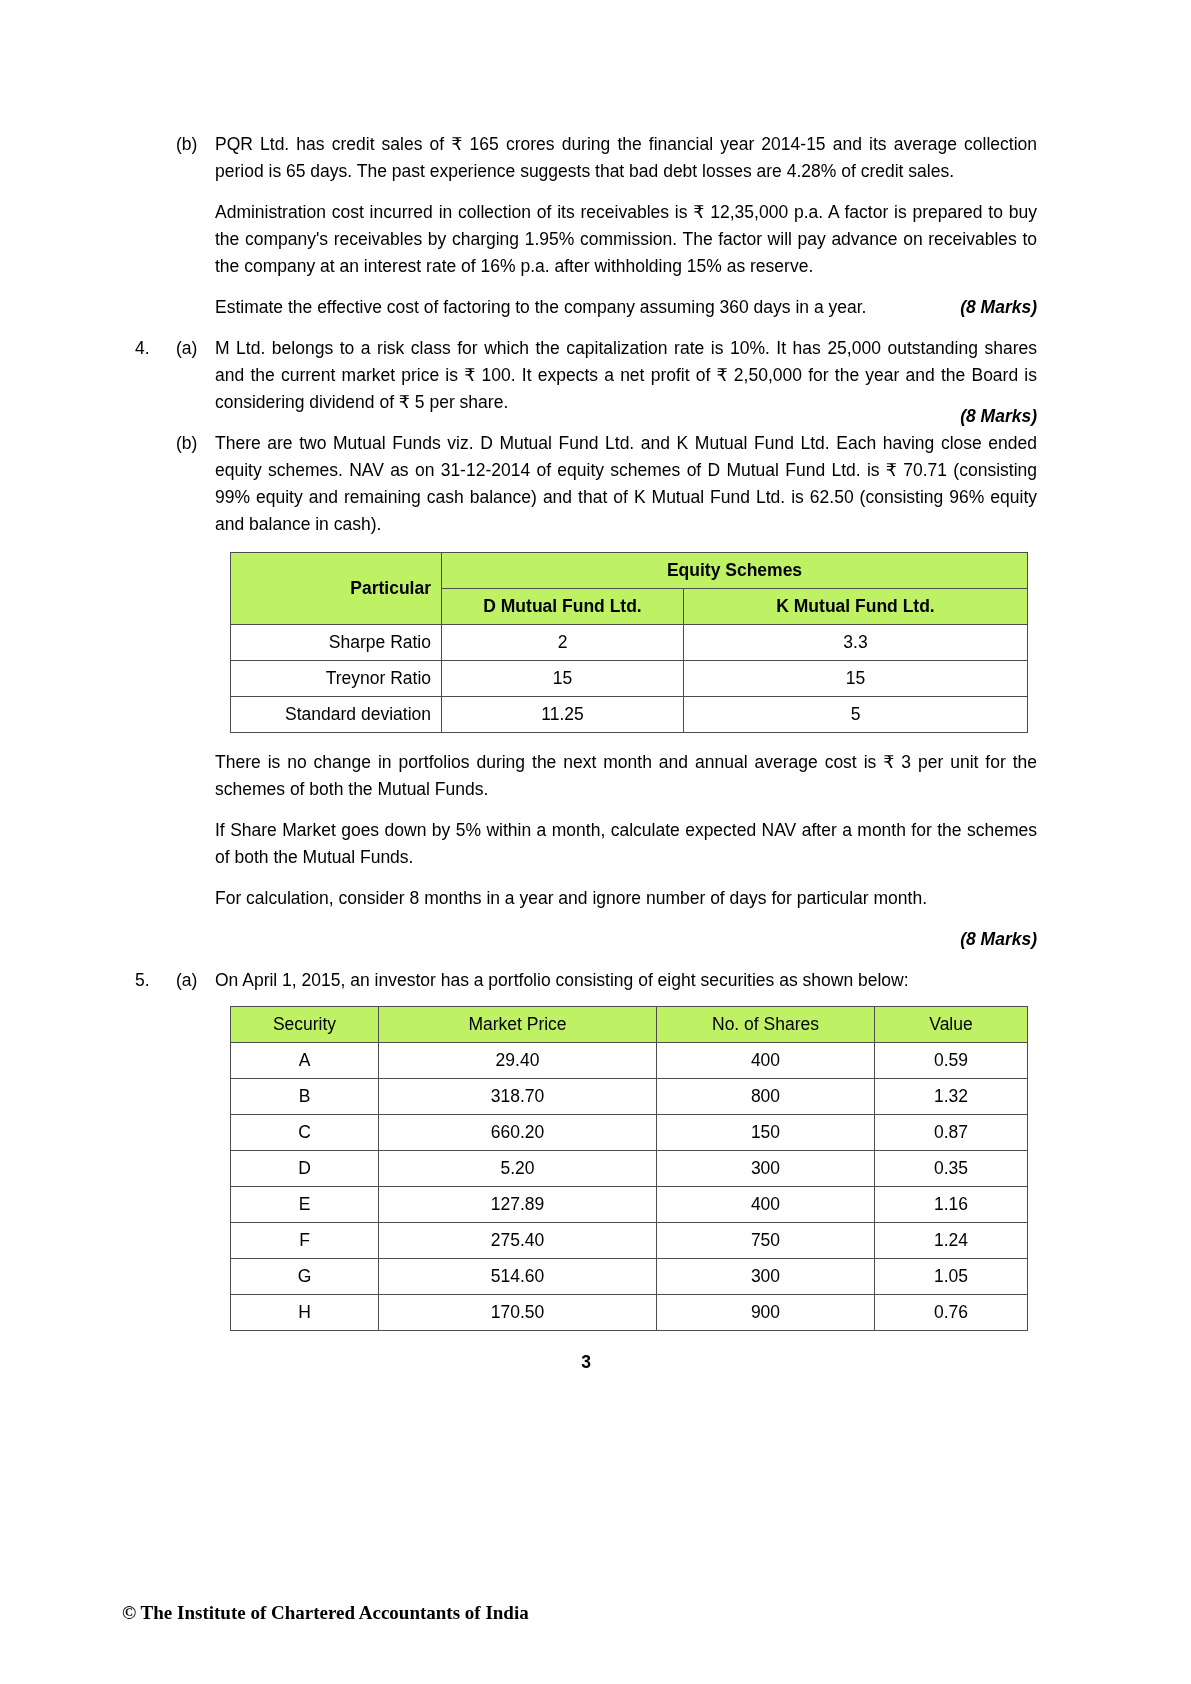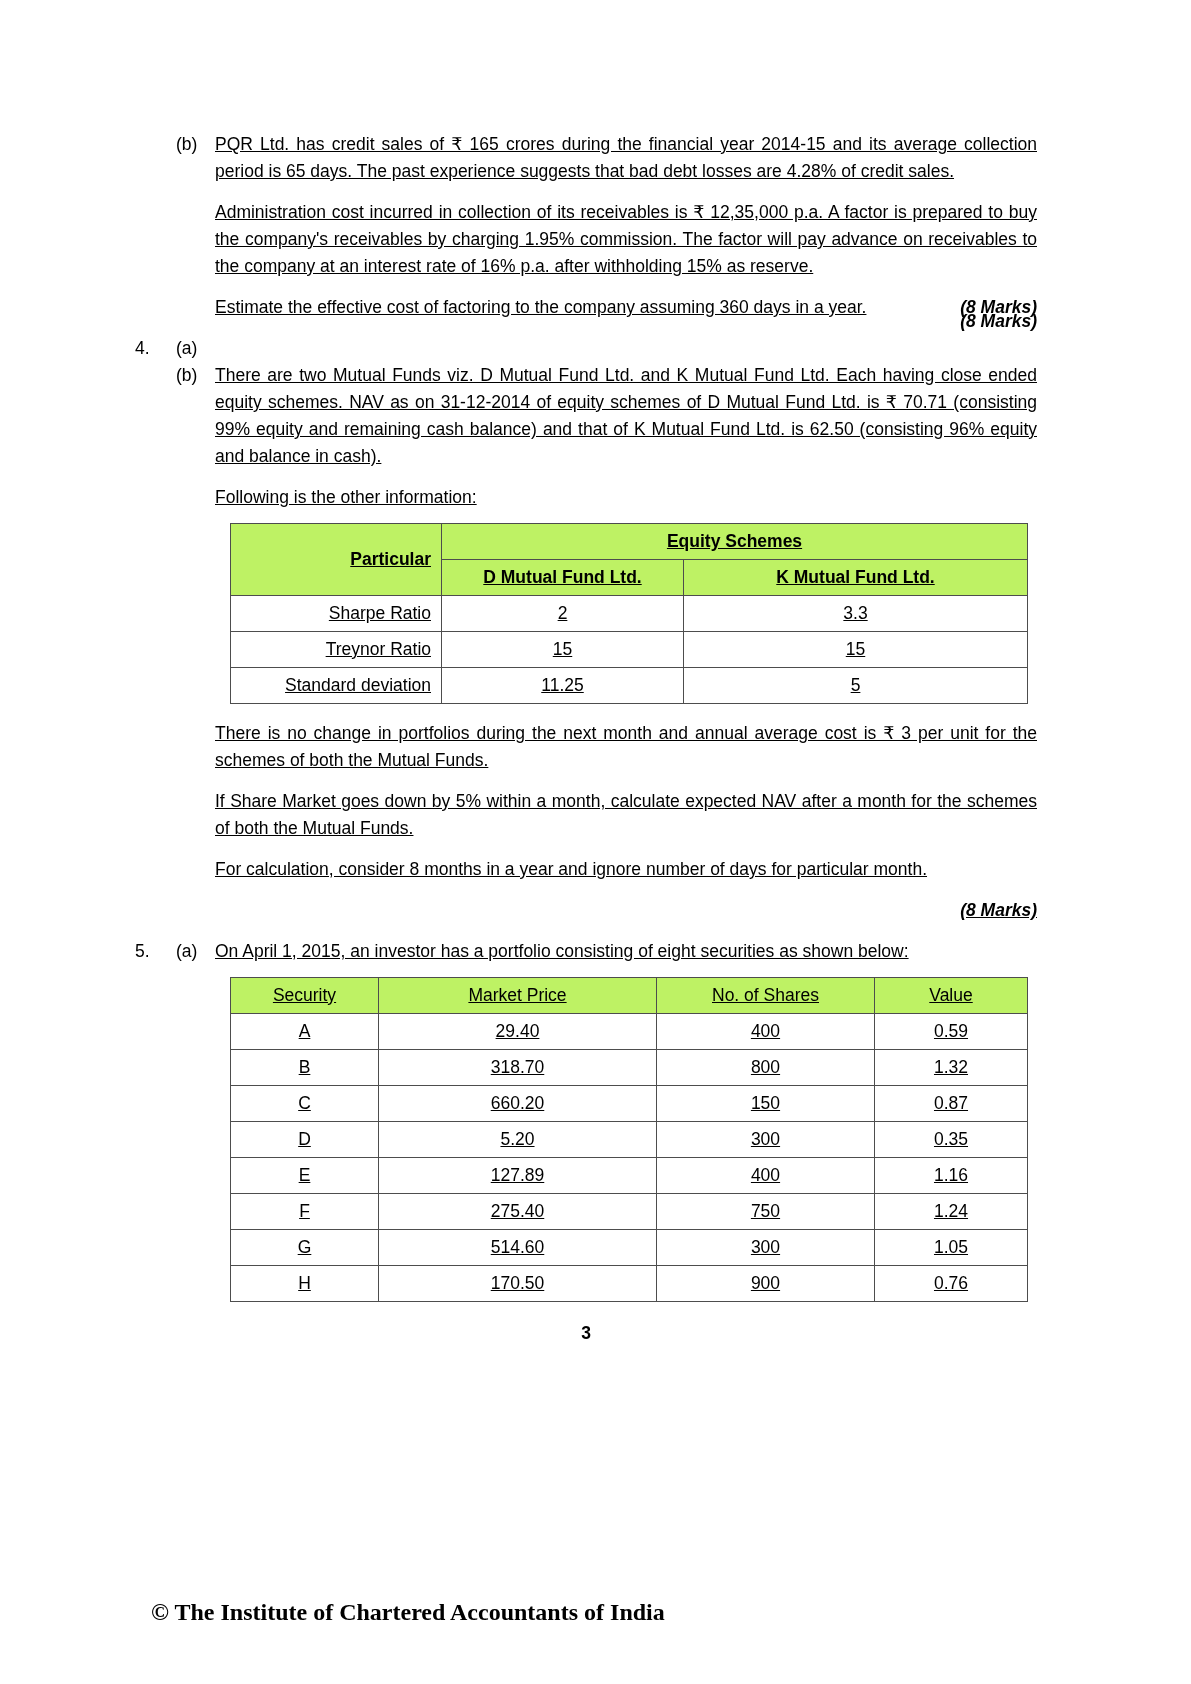--- a/index.html
+++ b/index.html
@@ -10,21 +10,21 @@
     color:#000000;
     font-family:"Liberation Sans","DejaVu Sans",sans-serif;
     font-size:17.5px;
     line-height:27px;
     overflow:hidden;
   }
   .content{position:absolute;left:135px;top:131px;width:902px;}
   .row{display:flex;align-items:flex-start;}
   .c-num{width:41px;flex:none;}
   .c-sub{width:39px;flex:none;}
-  .c-body{flex:1;min-width:0;text-decoration:underline;}
+  .c-body{flex:1;min-width:0;}
   p{margin:0 0 14px 0;}
   .just{text-align:justify;}
   .rel{position:relative;}
   .marks{font-weight:bold;font-style:italic;white-space:nowrap;}
   .abs-br{position:absolute;right:0;bottom:0;}
   .marks-standalone{text-align:right;margin:6px 0 14px 0;}
   .intro-line{margin-bottom:12px;}
 
   table{border-collapse:collapse;table-layout:fixed;width:797px;margin:2px 0 16px 15px;}
   th,td{border:1px solid #4d4d4d;vertical-align:middle;padding:2px 10px;line-height:27px;}
@@ -32,23 +32,23 @@
   .t1 th,.t1 td{height:31px;}
   .t1 .lab{text-align:right;}
   .t1 .num{text-align:center;}
   .t1 th{font-weight:bold;}
   .t1 .span-hd,.t1 .sub-hd{text-align:center;}
   .t2 th{font-weight:normal;text-align:center;height:31px;margin-left:33px;}
   .t2 td{text-align:center;height:31px;}
 
   .page-number{text-align:center;font-weight:bold;margin-top:2px;}
   .footer{
-    position:absolute;left:151px;top:1599px;
+    position:absolute;left:122px;top:1599px;
     font-family:"Liberation Serif","DejaVu Serif",serif;
-    font-weight:bold;font-size:24px;line-height:27px;
+    font-weight:bold;font-size:19px;line-height:27px;
   }
 </style>
 </head>
 <body>
 
 <div class="page">
   <div class="content">
 
     <div class="row">
       <div class="c-num"></div>
@@ -57,30 +57,30 @@
         <p class="just">PQR Ltd. has credit sales of ₹ 165 crores during the financial year 2014-15 and its average collection period is 65 days. The past experience suggests that bad debt losses are 4.28% of credit sales.</p>
         <p class="just">Administration cost incurred in collection of its receivables is ₹ 12,35,000 p.a. A factor is prepared to buy the company's receivables by charging 1.95% commission. The factor will pay advance on receivables to the company at an interest rate of 16% p.a. after withholding 15% as reserve.</p>
         <p class="rel"><span>Estimate the effective cost of factoring to the company assuming 360 days in a year.</span><span class="marks abs-br">(8 Marks)</span></p>
       </div>
     </div>
 
     <div class="row">
       <div class="c-num">4.</div>
       <div class="c-sub">(a)</div>
       <div class="c-body">
+        <p class="just">M Ltd. belongs to a risk class for which the capitalization rate is 10%. It has 25,000 outstanding shares and the current market price is ₹ 100. It expects a net profit of ₹ 2,50,000 for the year and the Board is considering dividend of ₹ 5 per share.</p>
         <p class="just rel"><span class="marks abs-br">(8 Marks)</span></p>
       </div>
     </div>
 
     <div class="row">
       <div class="c-num"></div>
       <div class="c-sub">(b)</div>
       <div class="c-body">
         <p class="just">There are two Mutual Funds viz. D Mutual Fund Ltd. and K Mutual Fund Ltd. Each having close ended equity schemes. NAV as on 31-12-2014 of equity schemes of D Mutual Fund Ltd. is ₹ 70.71 (consisting 99% equity and remaining cash balance) and that of K Mutual Fund Ltd. is 62.50 (consisting 96% equity and balance in cash).</p>
-        <p class="intro-line">Following is the other information:</p>
 
         <table class="t1">
           <colgroup>
               <col style="width:211px">
               <col style="width:242px">
               <col style="width:344px">
             </colgroup>
           <tbody>
               <tr>
             <th class="hdr lab" rowspan="2">Particular</th>

